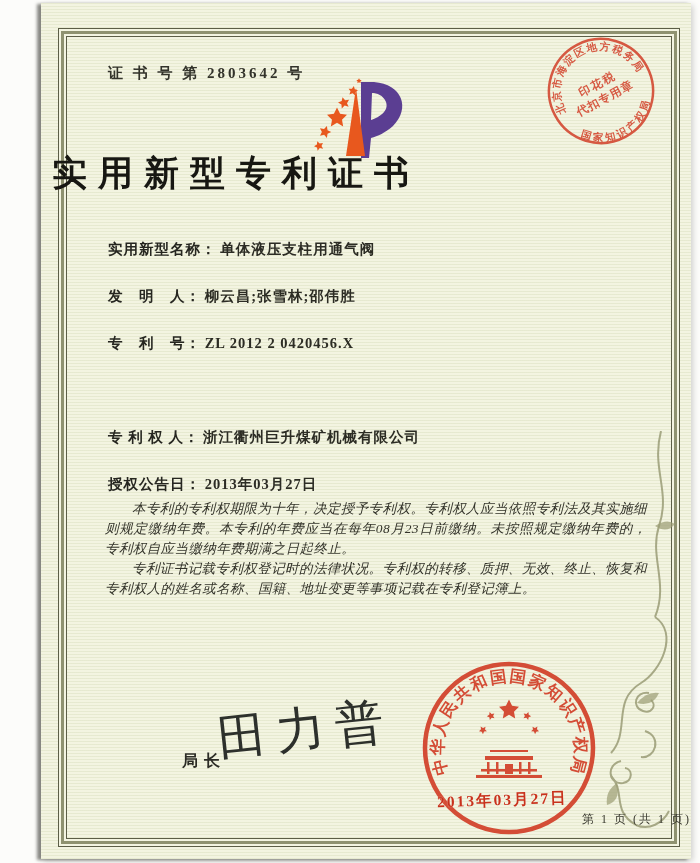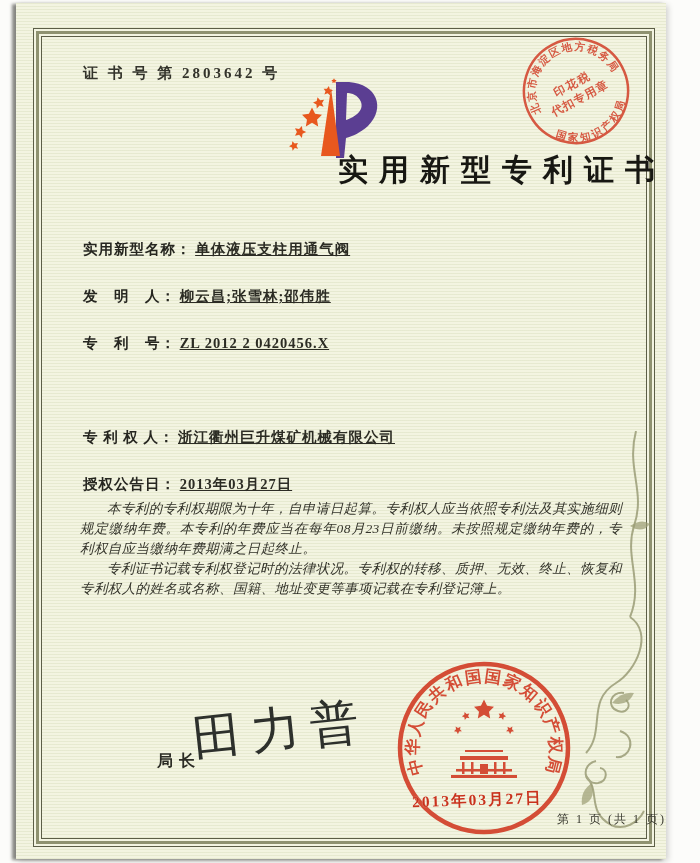--- a/index.html
+++ b/index.html
@@ -1,39 +1,39 @@
 <!DOCTYPE html>
 <html><head>
 <meta charset="utf-8">
 <style>
   html,body{margin:0;padding:0;}
   body{
     width:700px;height:863px;position:relative;background:#fcfcfa;
     font-family:"Liberation Serif","DejaVu Serif",serif;overflow:hidden;
   }
   .paper{
-    position:absolute;left:16px;top:3px;width:650px;height:856px;
+    position:absolute;left:41px;top:3px;width:650px;height:856px;
     background-color:#f3f4e1;
     background-image:repeating-linear-gradient(0deg, rgba(186,196,148,0.22) 0 1px, rgba(0,0,0,0) 1px 3px);
     box-shadow:-4px 1px 3px rgba(45,45,38,0.55), 2px 2px 6px rgba(0,0,0,0.18);
   }
   .frame{
     position:absolute;left:17px;top:25px;width:622px;height:819px;box-sizing:border-box;
     border:1px solid #5c5e47;
     box-shadow: inset 0 0 0 2px #f3f4e1, inset 0 0 0 5px #8f9270, inset 0 0 0 7px #f3f4e1, inset 0 0 0 8px #5c5e47;
   }
   .cert-no{position:absolute;left:67px;top:61px;font-size:15px;letter-spacing:3px;color:#33332b;font-weight:bold;}
   .logo{position:absolute;left:258px;top:73px;width:132px;height:90px;}
   .title{
-    position:absolute;left:0;top:147px;width:100%;text-align:right;
-    font-size:30px;font-weight:bold;letter-spacing:11px;color:#171712;text-indent:11px;
+    position:absolute;left:0;top:147px;width:100%;text-align:left;
+    font-size:35px;font-weight:bold;letter-spacing:11px;color:#171712;text-indent:11px;
   }
   .fieldrow{position:absolute;left:67px;font-size:14.5px;color:#262620;white-space:nowrap;}
   .flabel{font-weight:bold;letter-spacing:1px;}
-  .fvalue{letter-spacing:1px;font-weight:bold;color:#2c2c24;text-decoration:underline;}
+  .fvalue{letter-spacing:1px;font-weight:bold;color:#2c2c24;}
   .row0{top:237px}.row1{top:284px}.row2{top:331px}.row3{top:378px}.row4{top:425px}.row5{top:472px}
   .bodytext{
     position:absolute;left:64px;top:496px;width:542px;
     font-size:13.5px;line-height:20px;color:#33332a;text-align:justify;font-style:italic;
   }
   .bodytext p{margin:0;text-indent:2em;letter-spacing:0.4px;}
   .director{position:absolute;left:120px;top:748px;font-size:16px;letter-spacing:6px;color:#2c2c25;font-weight:bold;margin-left:21px;}
   .signature{
     position:absolute;left:176px;top:694px;font-size:49px;color:#2d302c;
     letter-spacing:10px;transform:rotate(-6deg);white-space:nowrap;
@@ -93,21 +93,21 @@
   <div class="fieldrow row4">
     <span class="flabel">专 利 权 人：</span>
     <span class="fvalue">浙江衢州巨升煤矿机械有限公司</span>
   </div>
   <div class="fieldrow row5">
     <span class="flabel">授权公告日：</span>
     <span class="fvalue">2013年03月27日</span>
   </div>
 
   <div class="bodytext">
-    <p>本专利的专利权期限为十年，自申请日起算。专利权人应当依照专利法及其实施细则规定缴纳年费。本专利的年费应当在每年08月23日前缴纳。未按照规定缴纳年费的，专利权自应当缴纳年费期满之日起终止。</p>
+    <p>本专利的专利权期限为十年，决定授予专利权。专利权人应当依照专利法及其实施细则规定缴纳年费。本专利的年费应当在每年08月23日前缴纳。未按照规定缴纳年费的，专利权自应当缴纳年费期满之日起终止。</p>
     <p>专利证书记载专利权登记时的法律状况。专利权的转移、质押、无效、终止、恢复和专利权人的姓名或名称、国籍、地址变更等事项记载在专利登记簿上。</p>
   </div>
 
   <div class="director">局长</div>
   <div class="signature">田力普</div>
 
   <svg class="main-seal" viewBox="0 0 180 180" aria-hidden="true">
     <defs>
       <path id="arcMain" d="M30.2,117.9 A66,66 0 1 1 149.8,117.9" fill="none"></path>
     </defs>

